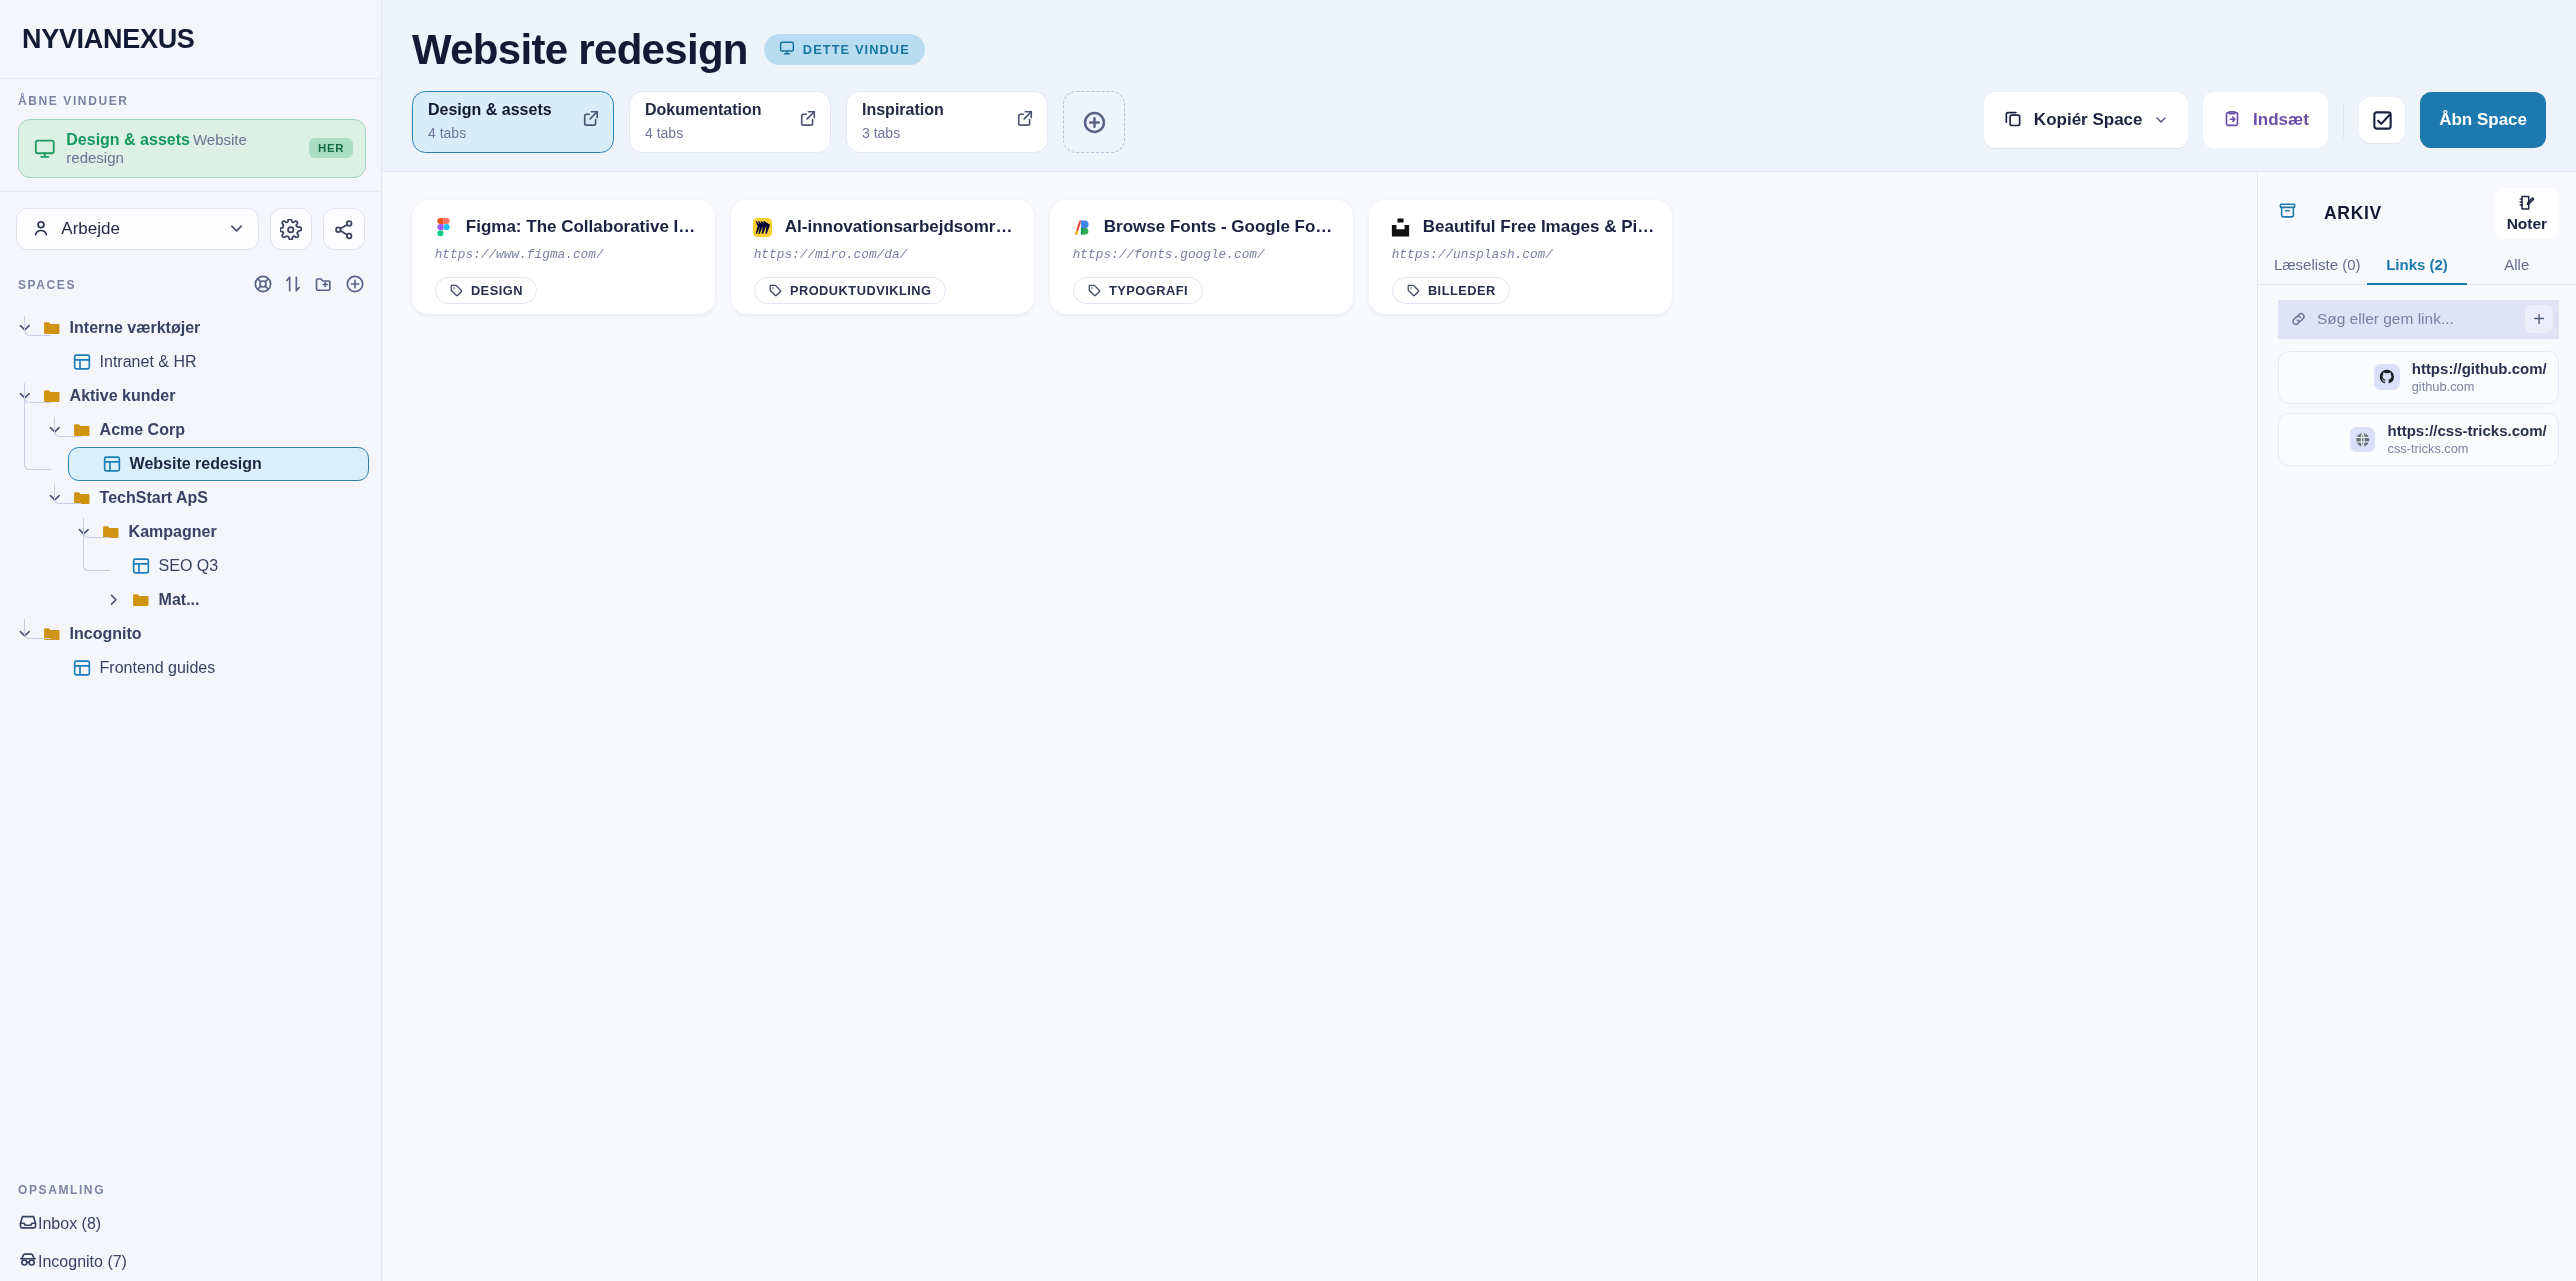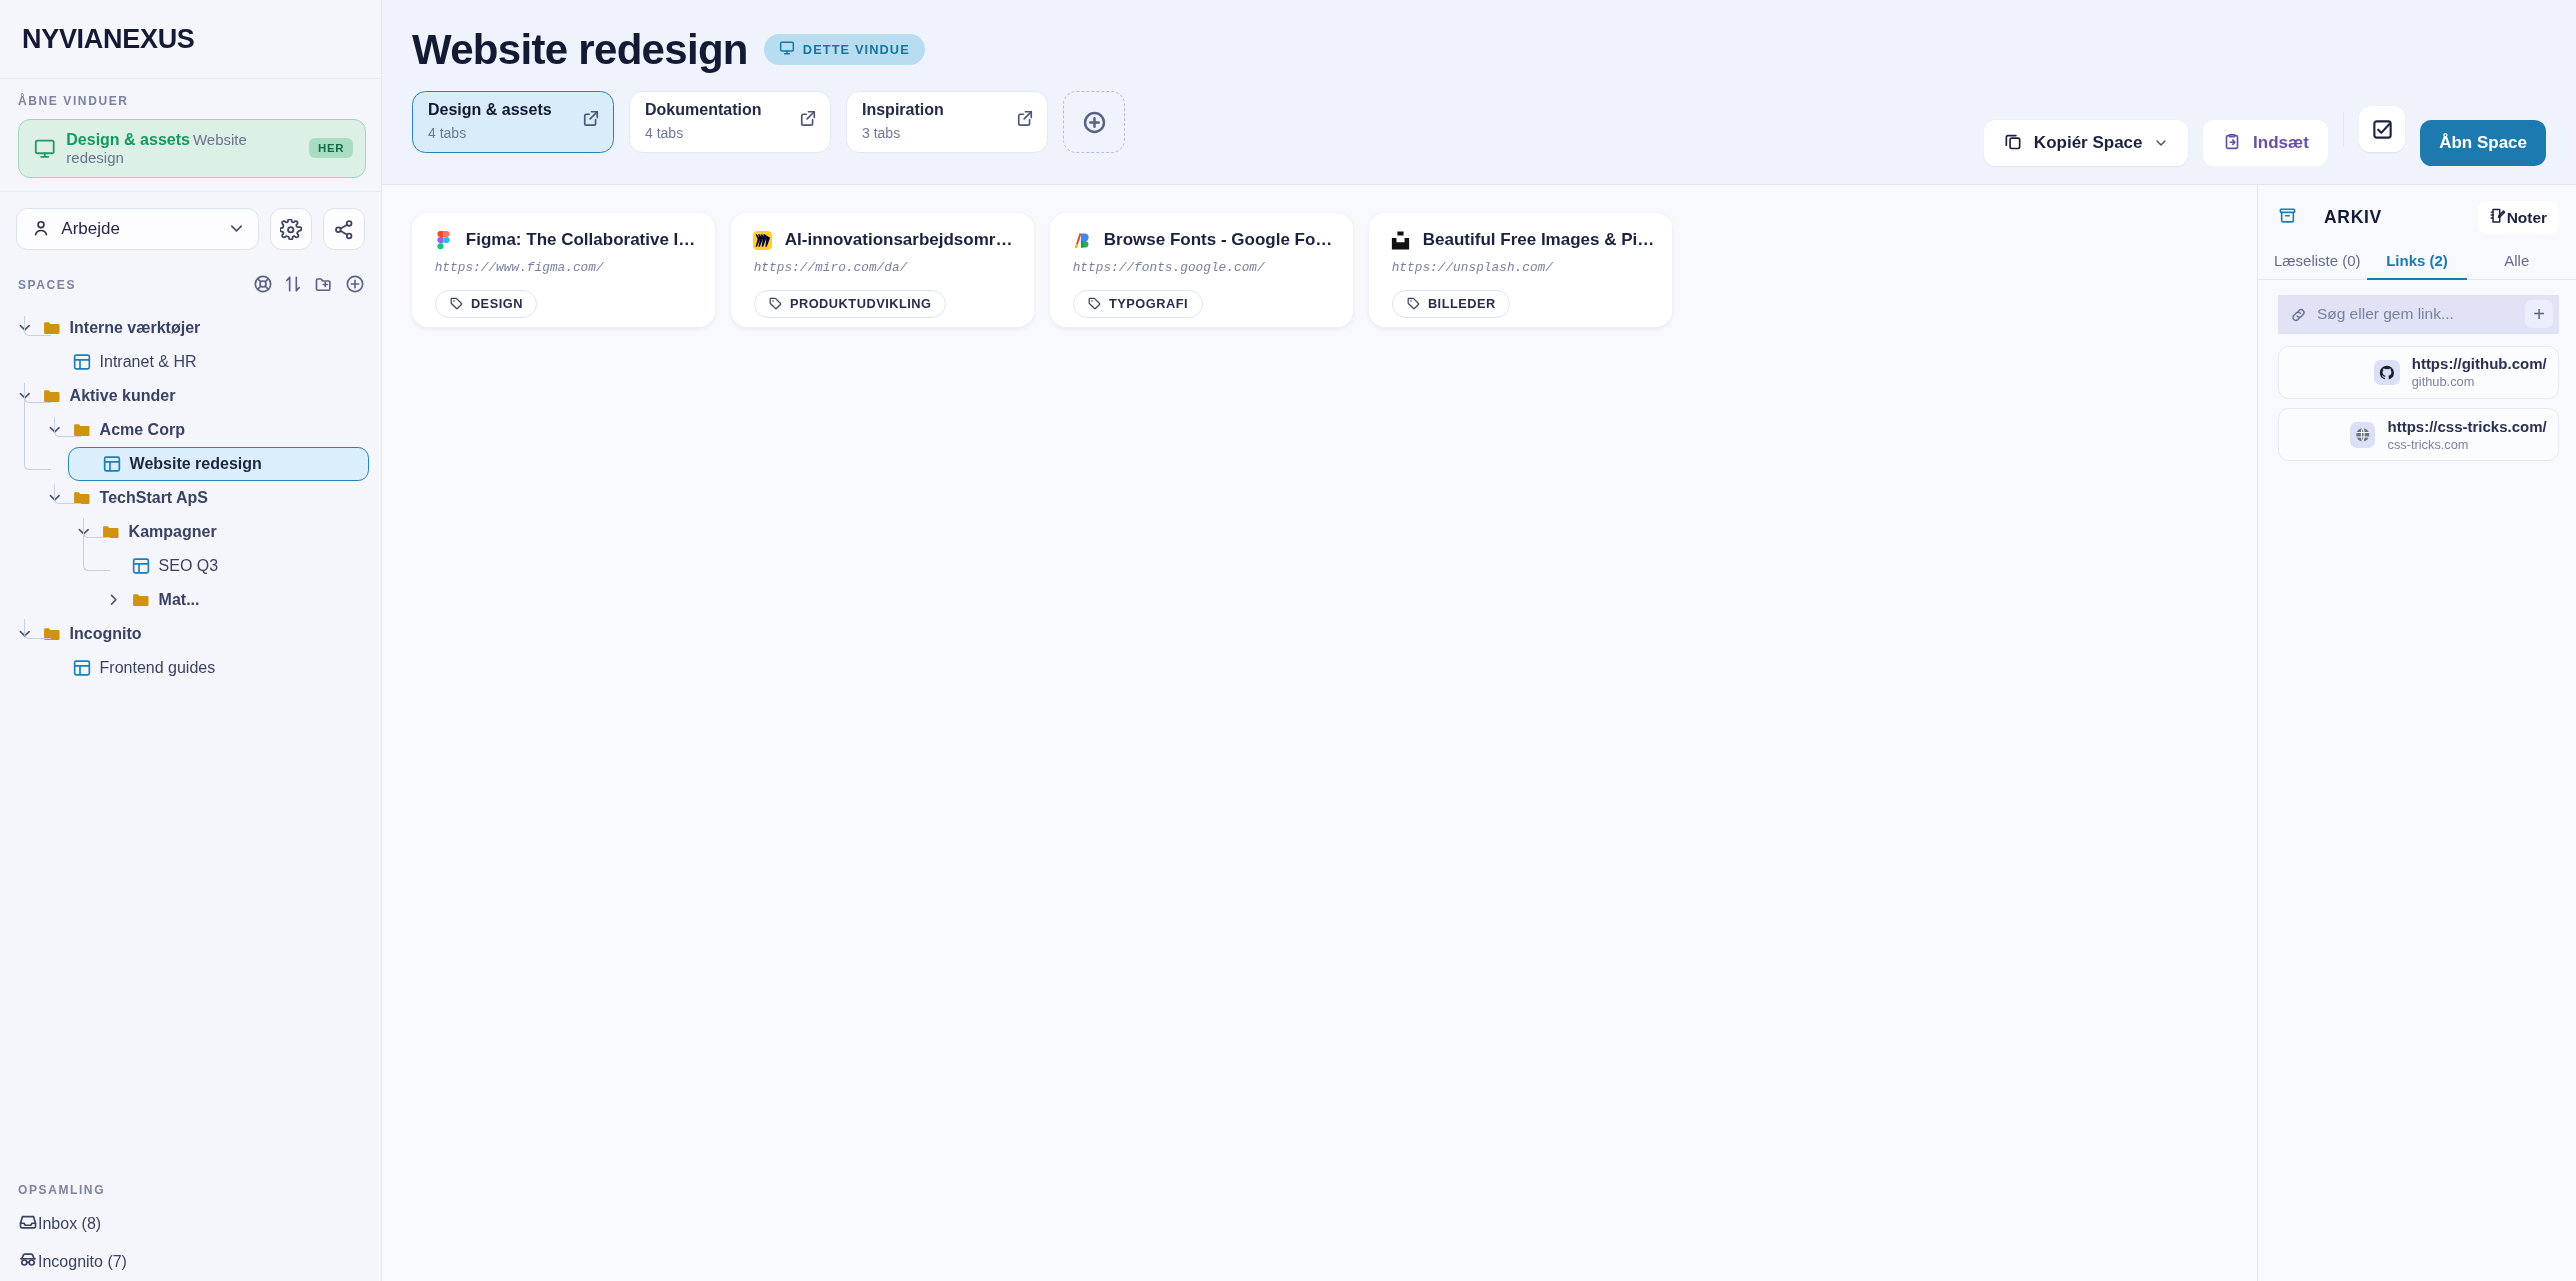--- a/index.html
+++ b/index.html
@@ -190,27 +190,26 @@
   .add-tab {
     width: 62px; height: 62px;
     border: 1.3px dashed #b7bfd8;
     border-radius: 13.5px;
     display: flex; align-items: center; justify-content: center;
     color: #5a6385;
   }
 
   .tool-actions { display: flex; align-items: center; gap: 15px; padding-top: 1.3px;}
   .btn {
-    height: 46px;
+    height: 56px;
     border-radius: 11.4px;
     display: flex; align-items: center; gap: 10.8px;
     padding: 0 19px;
     font-size: 17px; font-weight: 700;
     white-space: nowrap;
-    margin-top: 28px;
   }
   .btn-white { background: #fff; color: #1b2240; border: none; box-shadow: 0 0.7px 1.3px rgba(25,35,80,.08); }
   .btn-white .chev-sm { width: 16px; height: 16px; color: #4b5475; }
   .btn-paste { background: #fff; color: #6a4fa8; }
   .divider-v { width: 1.3px; height: 35px; background: #dfe4f1; }
   .icon-btn-white {
     width: 46px; height: 46px;
     background: #fff; border-radius: 11.4px;
     display: flex; align-items: center; justify-content: center;
     color: #1b2240;
@@ -264,21 +263,21 @@
   }
   .ar-title {
     display: flex; align-items: center; gap: 27px; flex: 1;
     font-size: 17.5px; font-weight: 700; color: #141a33; letter-spacing: 0.7px;
   }
   .ar-title svg { width: 19px; height: 19px; color: #1d7aae; }
   .ar-notes {
     display: flex; align-items: center; 
     background: #fff; border-radius: 8.8px;
     padding: 6px 11.4px;
-    font-size: 15.5px; font-weight: 700; color: #1b2240;
+    font-size: 15.5px; font-weight: 700; color: #1b2240; flex-direction: column;
   }
   .ar-notes svg { width: 17.5px; height: 17.5px; color: #1b2240; }
   .ar-tabs {
     display: flex; align-items: stretch;
     padding: 0 9.4px; margin-top: 9.4px;
     border-bottom: 1.3px solid #e2e7f4;
   }
   .ar-tab {
     flex: 1; text-align: center;
     padding: 8px 0 9.4px 0;

